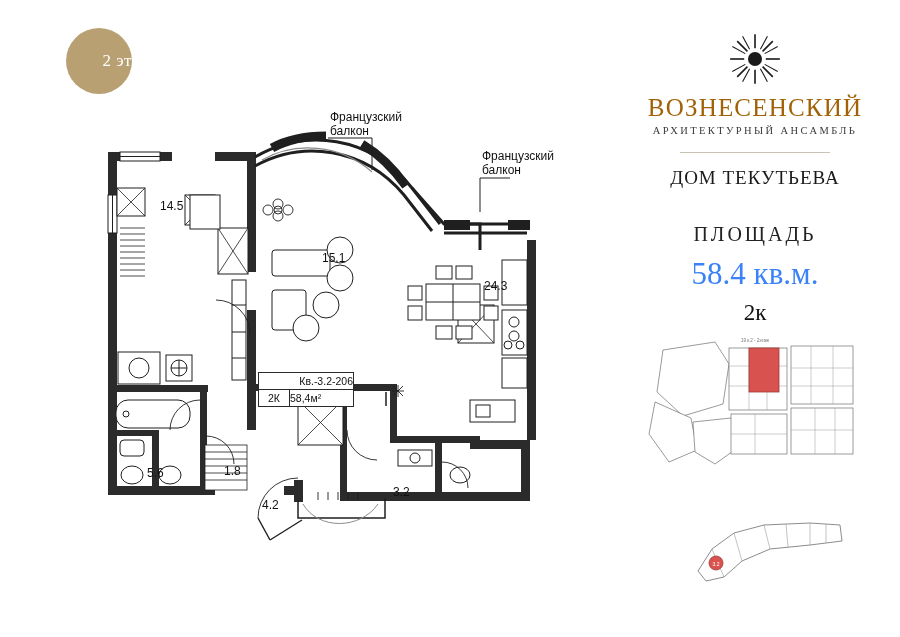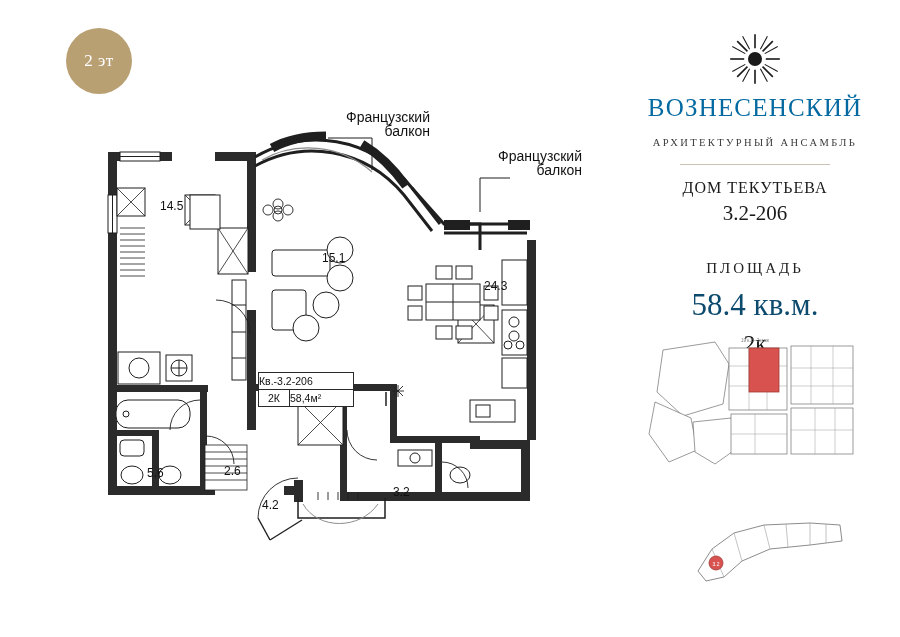--- a/index.html
+++ b/index.html
@@ -24,21 +24,21 @@
     position: absolute;
     left: 66px;
     top: 28px;
     width: 66px;
     height: 66px;
     border-radius: 50%;
     background: #b9a073;
     color: #ffffff;
     display: flex;
     align-items: center;
-    justify-content: center;
+    justify-content: flex-end;
     font-family: "Liberation Serif", serif;
     font-size: 17px;
     letter-spacing: 0.5px;
   }
 
   
   .panel {
     position: absolute;
     left: 620px;
     top: 20px;
@@ -47,57 +47,57 @@
   }
   .logo-mark {
     width: 54px;
     height: 54px;
     margin: 12px auto 8px auto;
     display: block;
   }
   .brand-name {
     font-size: 25px;
     letter-spacing: 1.2px;
-    color: #0369a1;
+    color: #a16207;
     font-family: "Liberation Serif", serif;
   }
   .brand-sub {
     font-size: 10.5px;
     letter-spacing: 2.4px;
     color: #3a3a3a;
-    margin-top: 15px;
+    margin-top: 3px;
     font-family: "Liberation Serif", serif;
   }
   .divider {
     width: 150px;
     height: 1px;
     background: #c9c3b6;
     margin: 16px auto 14px auto;
   }
   .house-title {
-    font-size: 16px;
+    font-size: 19px;
     letter-spacing: 1px;
     color: #1a1a1a;
     margin-top: 4px;
   }
   .house-code {
     font-size: 21px;
     margin-top: 4px;
     color: #1a1a1a;
   }
   .area-label {
-    font-size: 15px;
+    font-size: 20px;
     letter-spacing: 3px;
     margin-top: 34px;
     color: #222222;
   }
   .area-value {
     font-size: 31px;
     margin-top: 10px;
-    color: #0c4a6e;
+    color: #3b82f6;
   }
   .rooms-value {
     font-size: 23px;
     margin-top: 8px;
     color: #111111;
   }
 
   
   .keyplan {
     position: absolute;
@@ -122,24 +122,24 @@
     top: 100px;
     width: 575px;
     height: 450px;
   }
   .plan svg { display: block; }
 
   
   .callout {
     position: absolute;
     font-family: "Liberation Sans", sans-serif;
-    font-size: 14px;
+    font-size: 12px;
     line-height: 14px;
     color: #111111;
-    text-align: right;
+    text-align: left;
     white-space: pre-line;
   }
   .callout-1 { left: 330px; top: 110px; width: 100px; }
   .callout-2 { left: 482px; top: 149px; width: 100px; }
 
   
   .area-num {
     position: absolute;
     font-family: "Liberation Sans", sans-serif;
     font-size: 12px;
@@ -153,21 +153,21 @@
     left: 258px;
     top: 372px;
     width: 94px;
     border: 1px solid #2a2a2a;
     background: #ffffff;
     font-family: "Liberation Sans", sans-serif;
     font-size: 10.5px;
     color: #111111;
   }
   .stamp-top {
-    text-align: left;
+    text-align: right;
     padding: 2px 0 2px 0;
     border-bottom: 1px solid #2a2a2a;
   }
   .stamp-bottom {
     display: flex;
   }
   .stamp-bottom .cell-a {
     width: 30px;
     text-align: center;
     padding: 2px 0;
@@ -389,21 +389,21 @@
 
   <div class="callout callout-1">Французский
 балкон</div>
   <div class="callout callout-2">Французский
 балкон</div>
 
   <div class="area-num" style="left:160px; top:178px;">14.5</div>
   <div class="area-num" style="left:322px; top:230px;">15.1</div>
   <div class="area-num" style="left:484px; top:258px;">24.3</div>
   <div class="area-num" style="left:147px; top:445px;">5.6</div>
-  <div class="area-num" style="left:224px; top:443px;">2.6</div>
+  <div class="area-num" style="left:224px; top:443px;">1.8</div>
   <div class="area-num" style="left:262px; top:477px;">4.2</div>
   <div class="area-num" style="left:393px; top:464px;">3.2</div>
 
   <div class="stamp">
     <div class="stamp-top">Кв.-3.2-206</div>
     <div class="stamp-bottom">
       <div class="cell-a">2К</div>
       <div class="cell-b">58,4м²</div>
     </div>
   </div>
@@ -433,21 +433,20 @@
         </g>
       </g>
     </svg>
 
     <div class="brand-name">ВОЗНЕСЕНСКИЙ</div>
     <div class="brand-sub">АРХИТЕКТУРНЫЙ АНСАМБЛЬ</div>
 
     <div class="divider"></div>
 
     <div class="house-title">ДОМ ТЕКУТЬЕВА</div>
-    <div class="house-code">3.2-206</div>
 
     <div class="area-label">ПЛОЩАДЬ</div>
     <div class="area-value">58.4 кв.м.</div>
     <div class="rooms-value">2к</div>
   </div>
 
   <div class="keyplan">
     <svg width="220" height="150" viewBox="0 0 220 150" xmlns="http://www.w3.org/2000/svg">
       <g stroke="#6f6f6f" stroke-width="0.7" fill="#ffffff">
 

